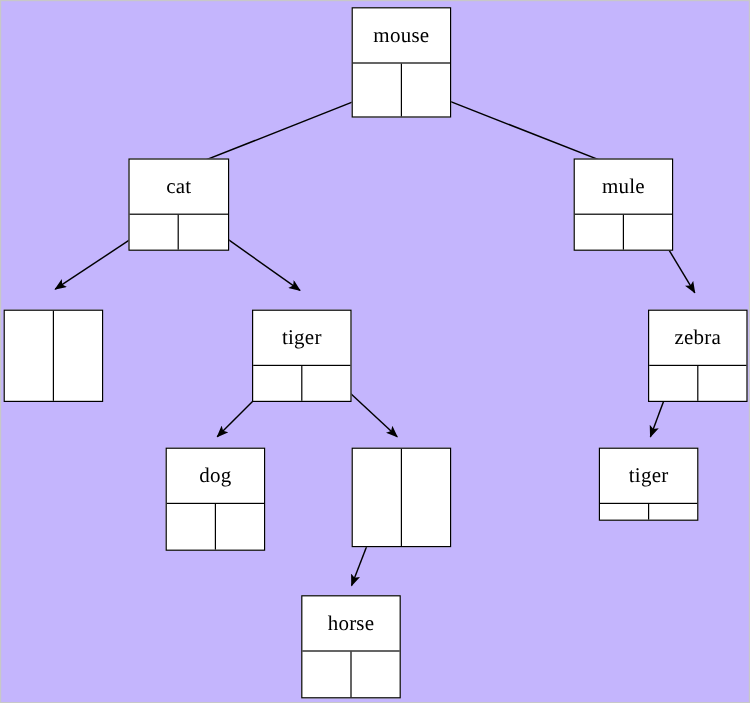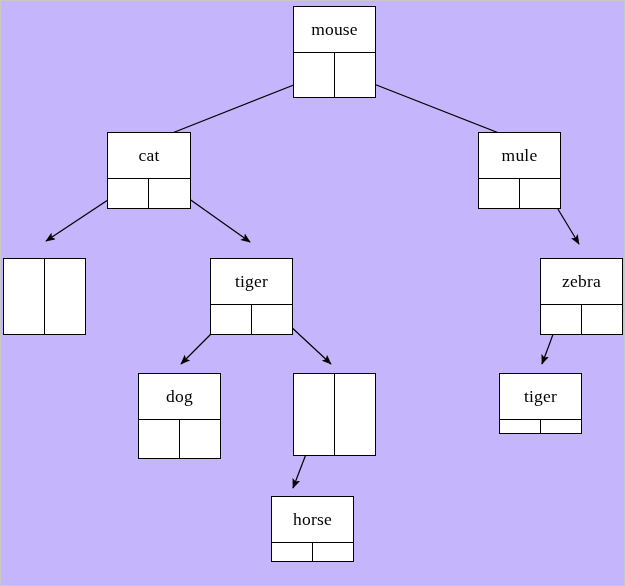--- a/index.html
+++ b/index.html
@@ -141,21 +141,21 @@
           <div class="ptr-cell right"></div>
         </div>
       </div>
       <div class="node" style="left: 498px; top: 372px; width: 83px; height: 61px;">
         <div class="node-label">tiger</div>
         <div class="node-pointers">
           <div class="ptr-cell left"></div>
           <div class="ptr-cell right"></div>
         </div>
       </div>
-      <div class="node" style="left: 250px; top: 495px; width: 83px; height: 66px; margin-left: 20px;">
+      <div class="node" style="left: 250px; top: 495px; width: 83px; height: 86px;">
         <div class="node-label">horse</div>
         <div class="node-pointers">
           <div class="ptr-cell left"></div>
           <div class="ptr-cell right"></div>
         </div>
       </div>
     </div>
 
 </div>
 

